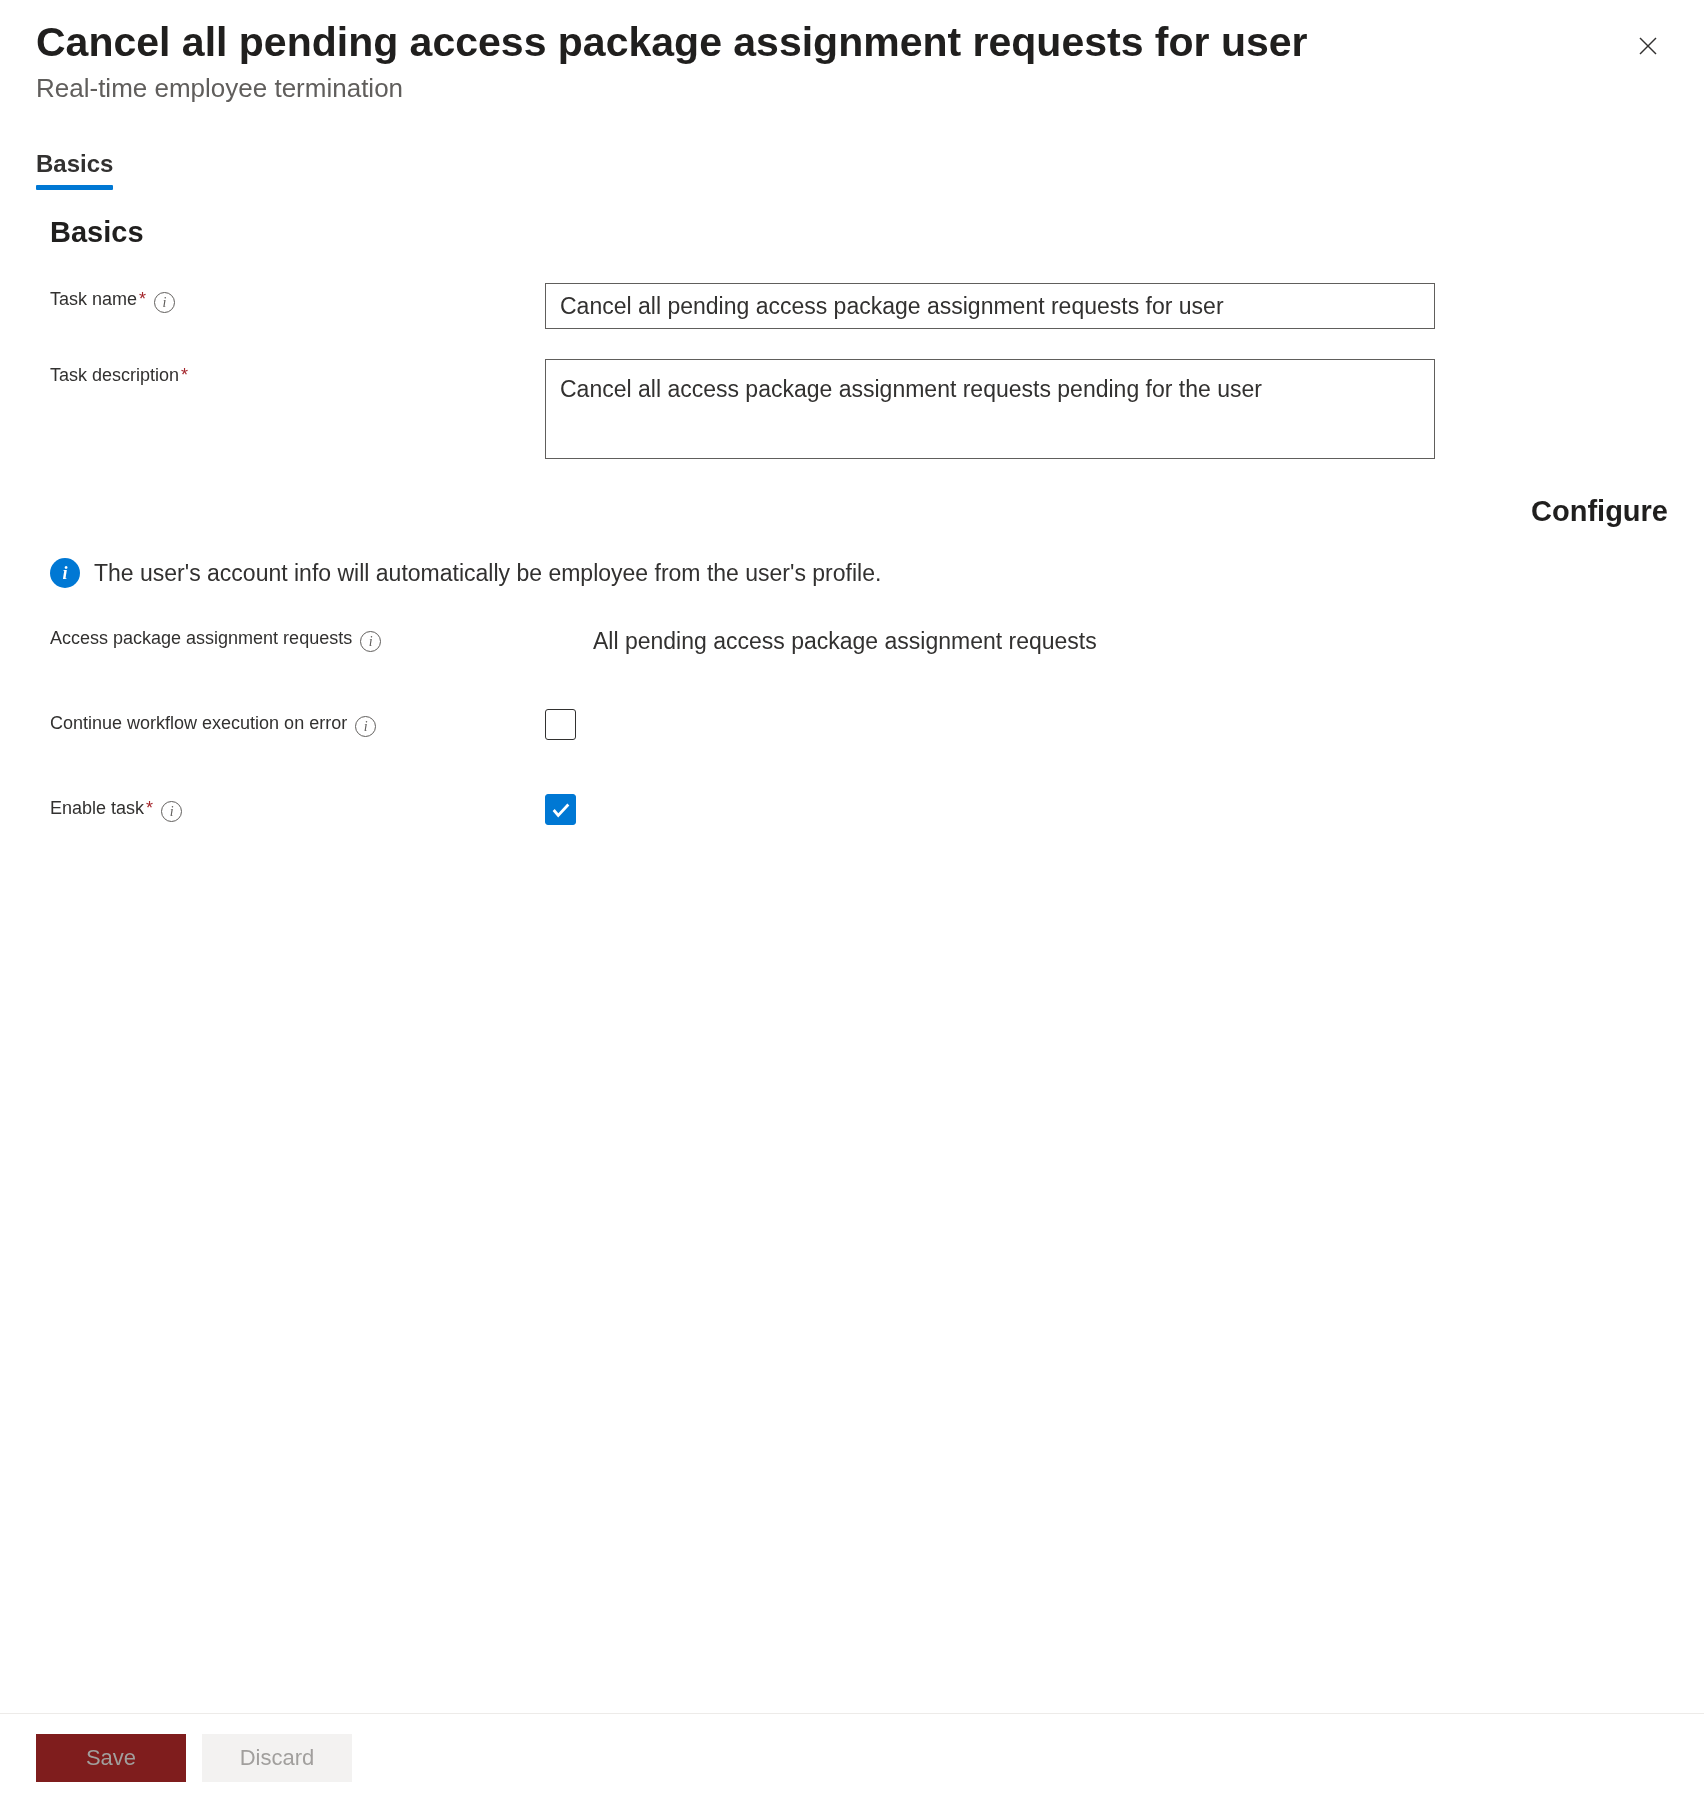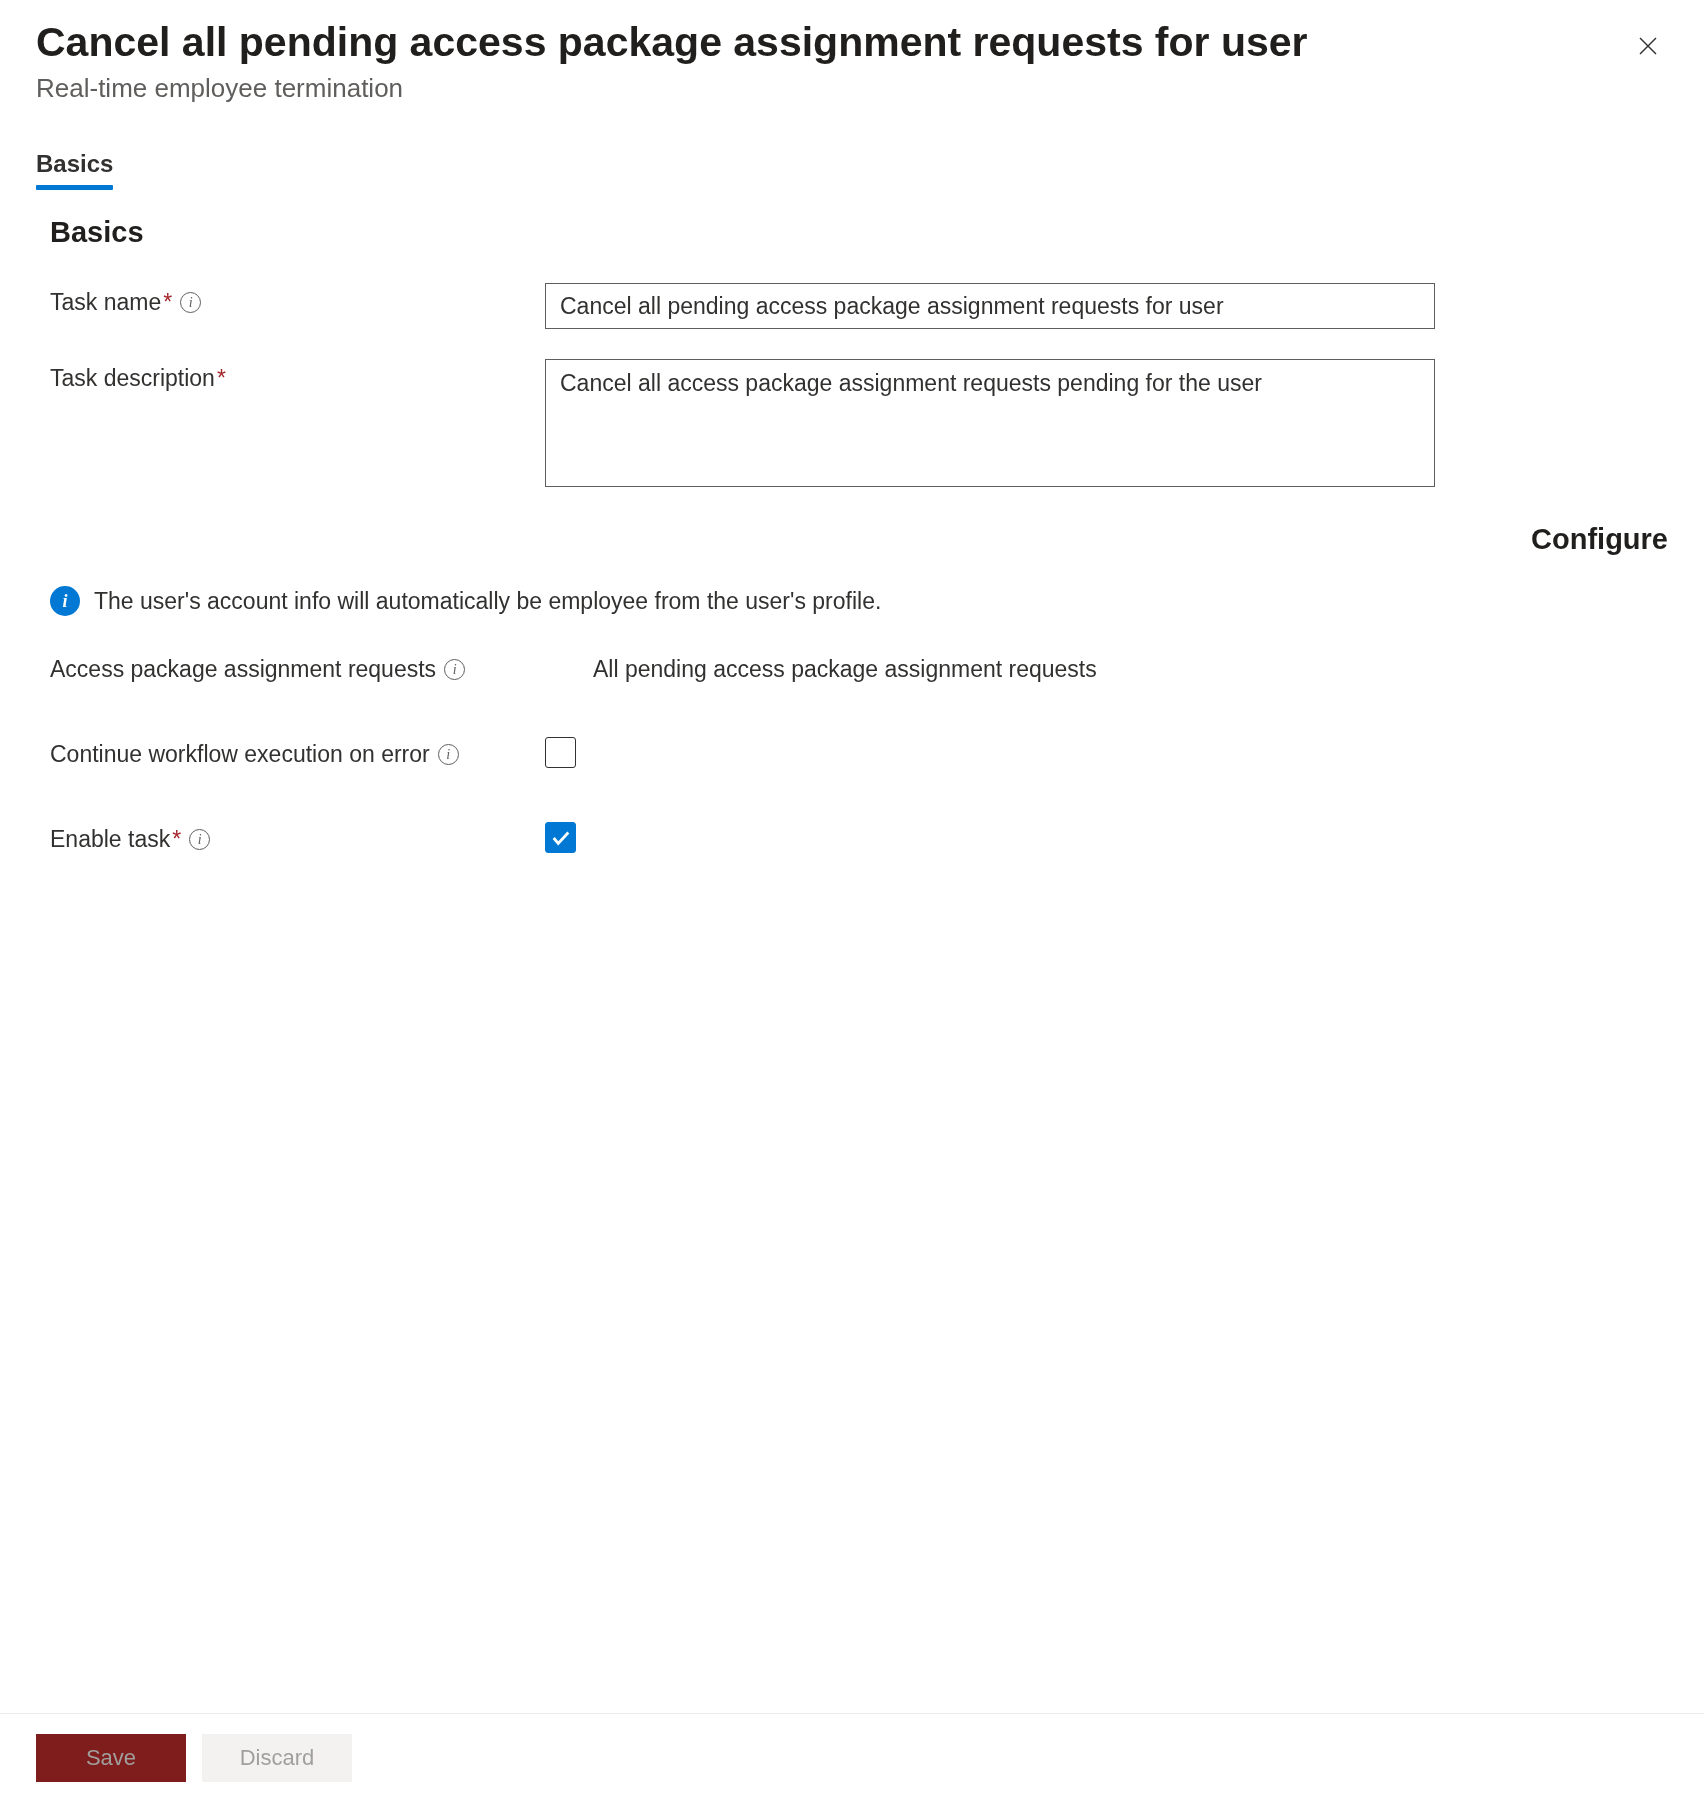--- a/index.html
+++ b/index.html
@@ -97,21 +97,21 @@
     }
     .form-label-col {
       width: 495px;
       flex-shrink: 0;
       display: flex;
       align-items: flex-start;
       gap: 8px;
       padding-top: 6px;
     }
     .form-label {
-      font-size: 23px;
+      font-size: 18px;
       color: #323130;
     }
     .required {
       color: #a4262c;
       margin-left: 2px;
     }
     .info-icon {
       display: inline-flex;
       align-items: center;
       justify-content: center;
@@ -136,23 +136,23 @@
       height: 46px;
       border: 1px solid #605e5c;
       padding: 0 14px;
       font-size: 23px;
       font-family: inherit;
       color: #323130;
       background: #fff;
     }
     .textarea-input {
       width: 100%;
-      height: 128px;
+      height: 100px;
       border: 1px solid #605e5c;
-      padding: 10px 14px;
+      padding: 16px 14px;
       font-size: 23px;
       font-family: inherit;
       color: #323130;
       resize: none;
       background: #fff;
     }
     .configure-title {
       margin-top: 10px;
       margin-bottom: 30px;
       text-align: right;

